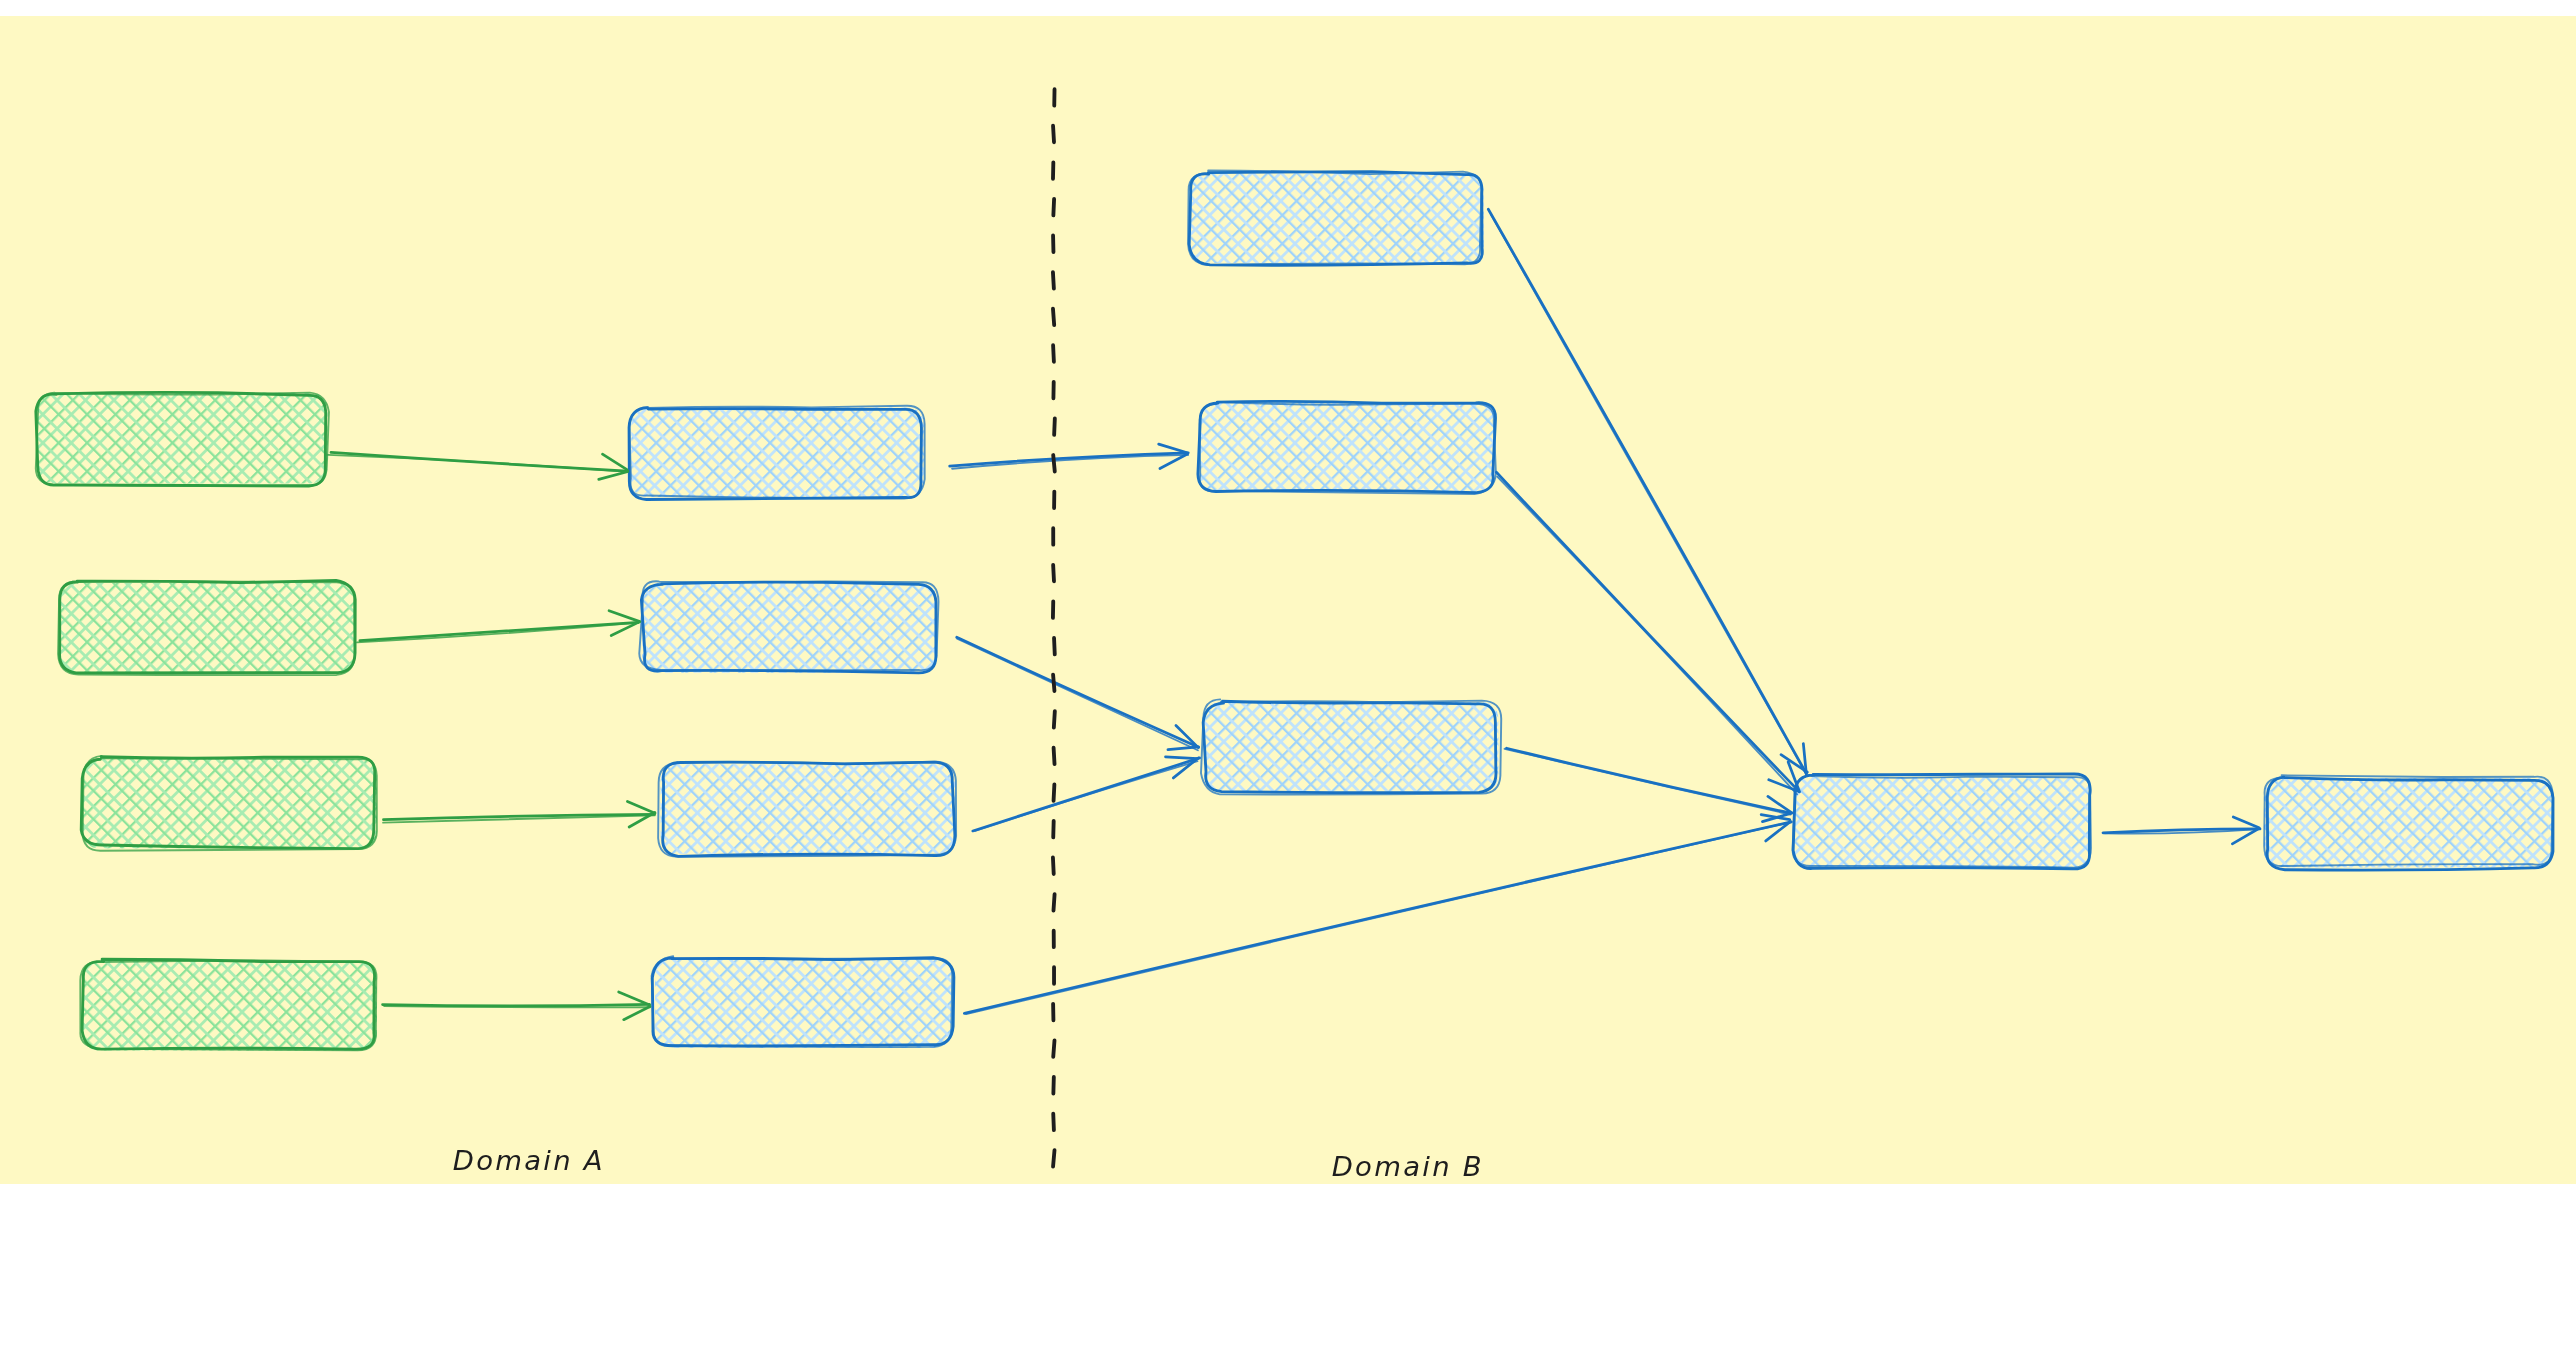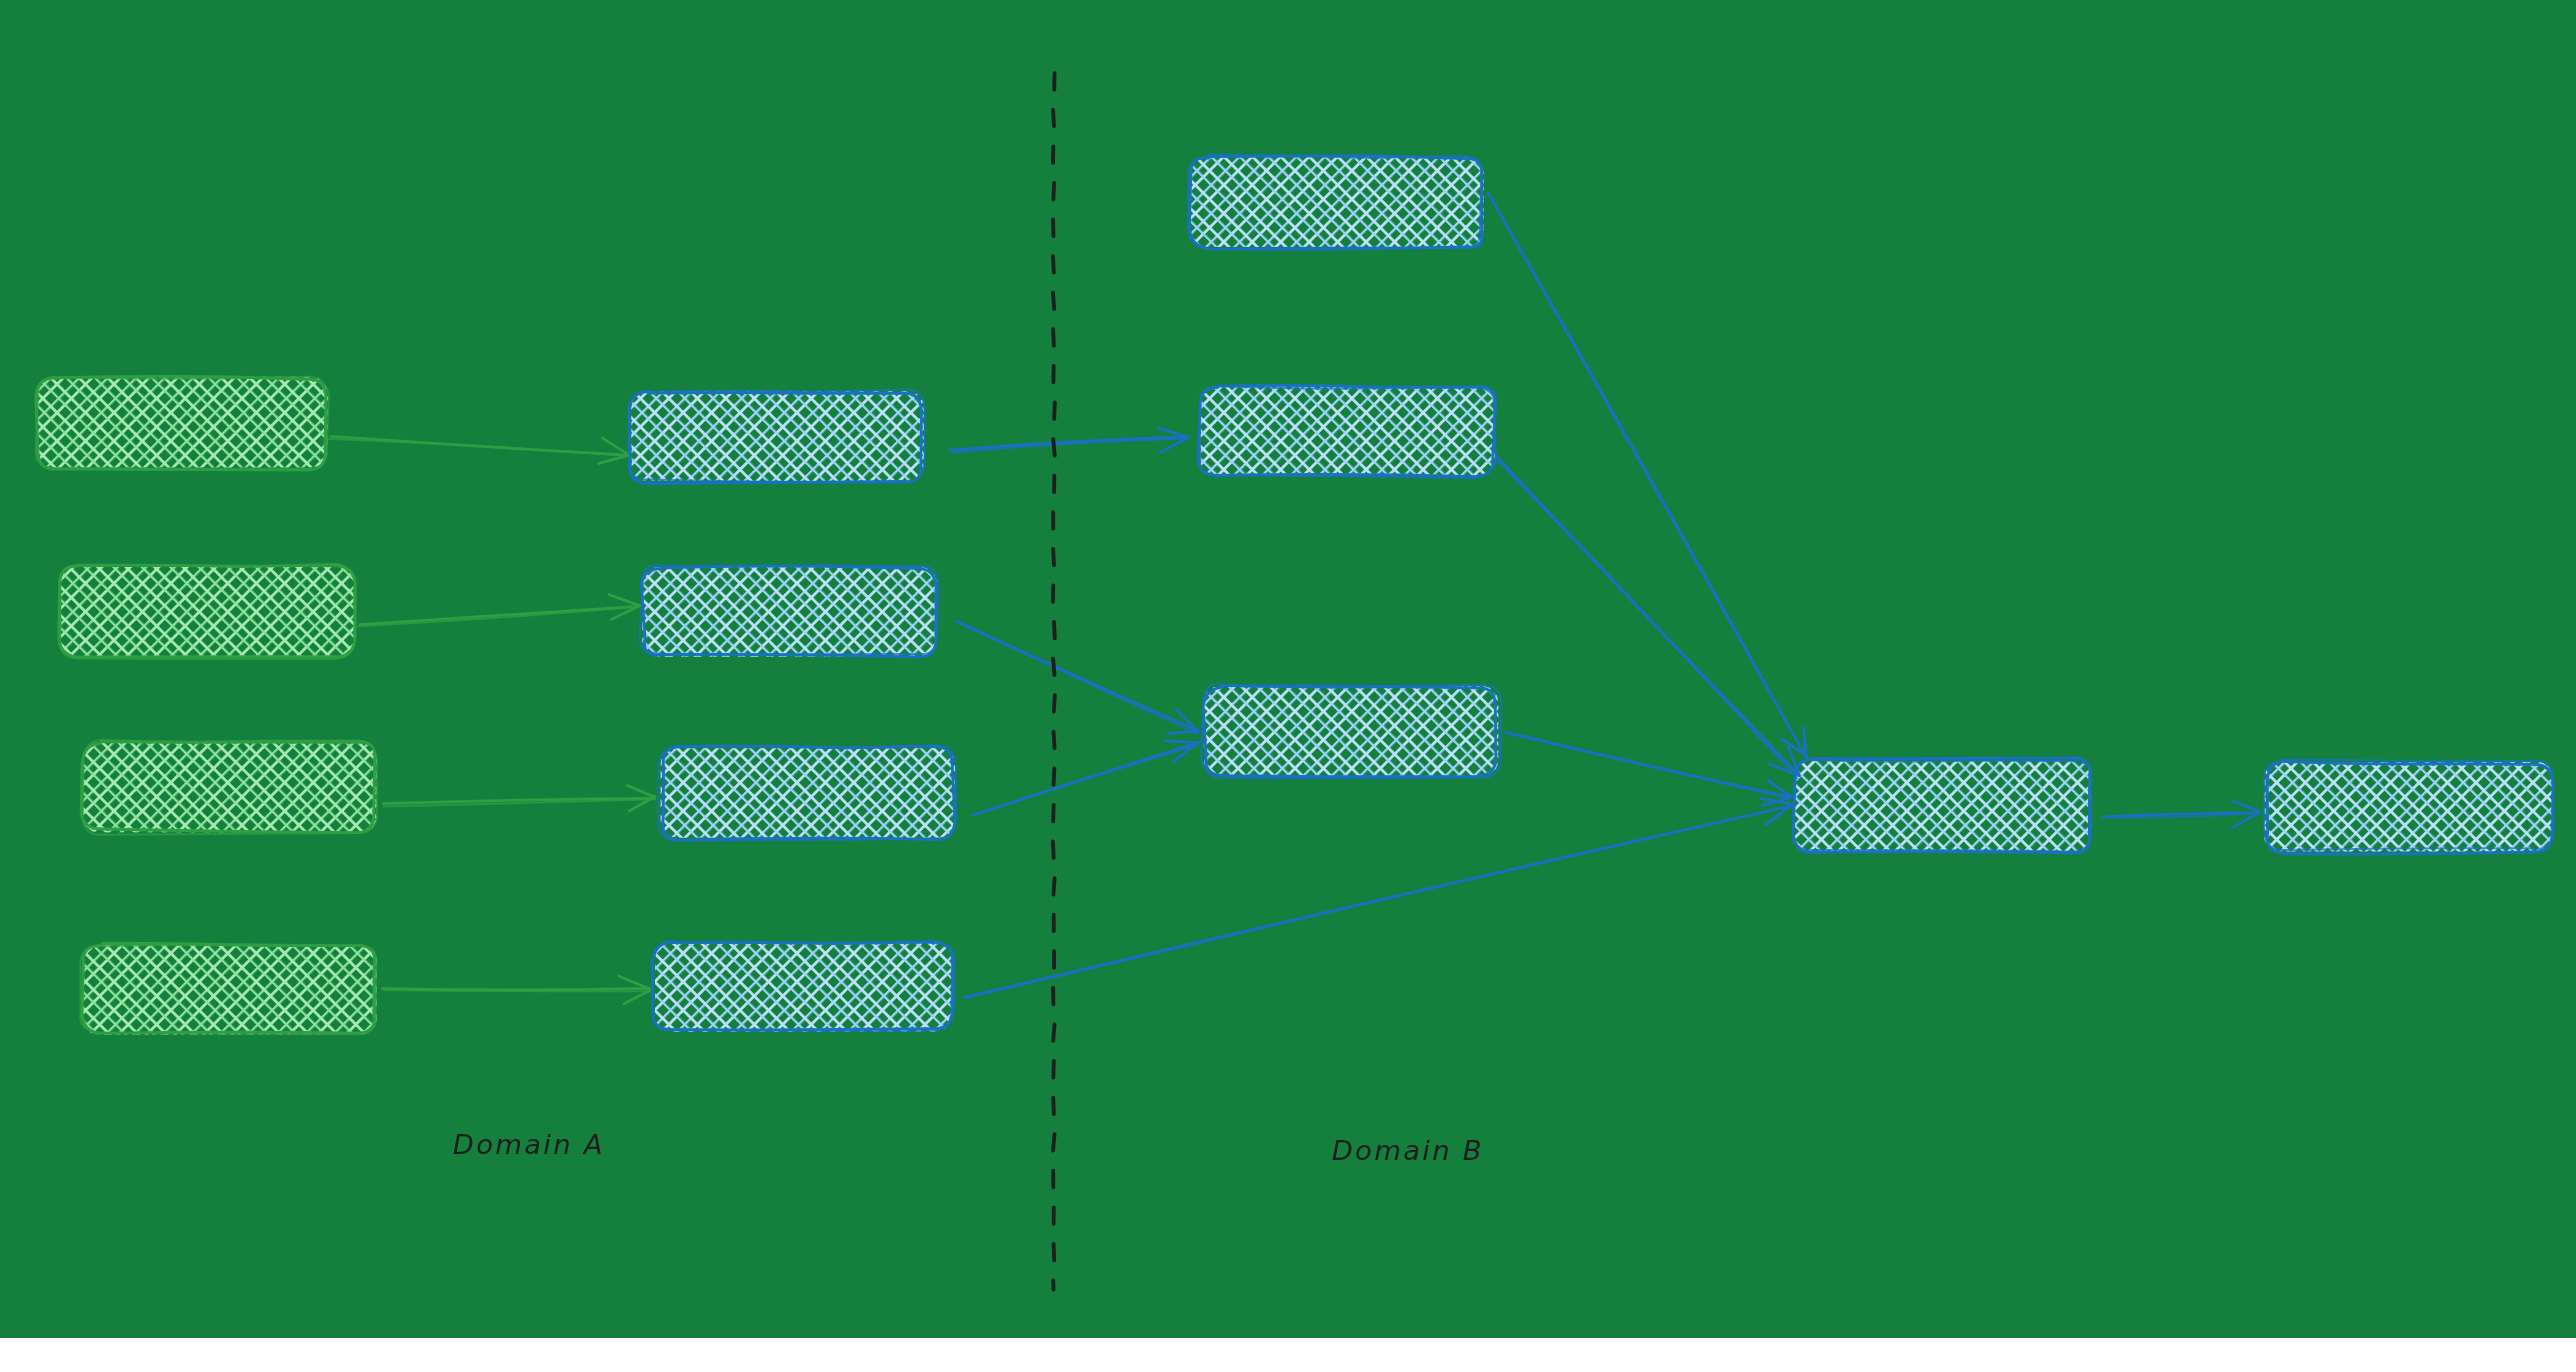--- a/index.html
+++ b/index.html
@@ -6,23 +6,24 @@
     margin: 0;
     padding: 0;
     background: #ffffff;
   }
   body {
     font-family: "DejaVu Sans", sans-serif;
   }
   #canvas-root {
     position: relative;
     width: 2576px;
-    height: 1338px;
-    background: #15803d;
+    height: 1168px;
+    background: #fef9c3;
     overflow: hidden;
+    margin-top: 16px;
   }
   #diagram-svg {
     position: absolute;
     top: 0;
     left: 0;
     width: 2576px;
     height: 1372px;
     display: block;
   }
   .domain-label {

